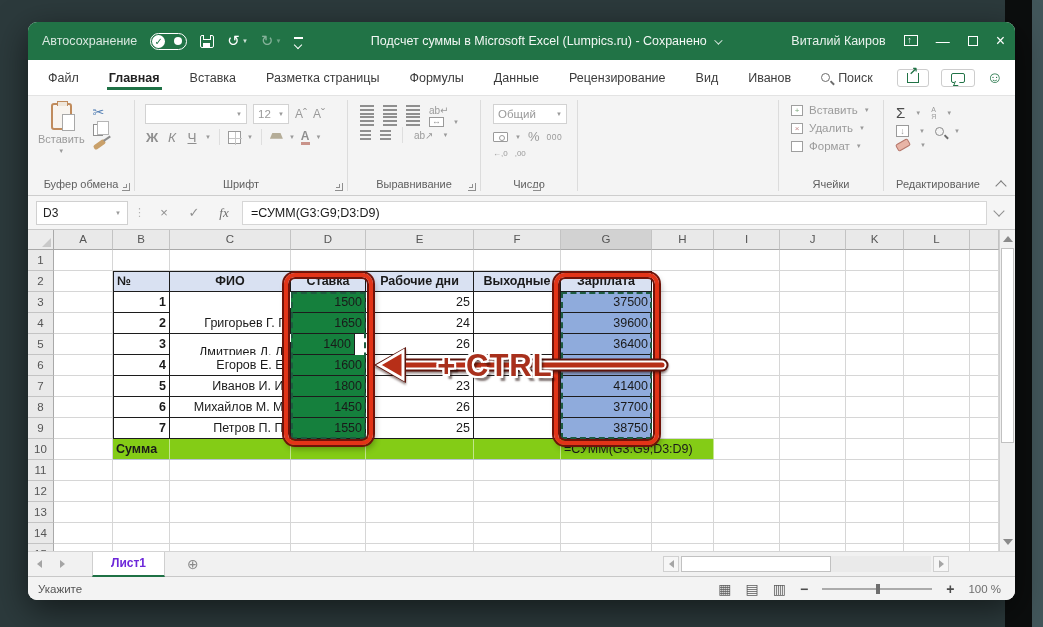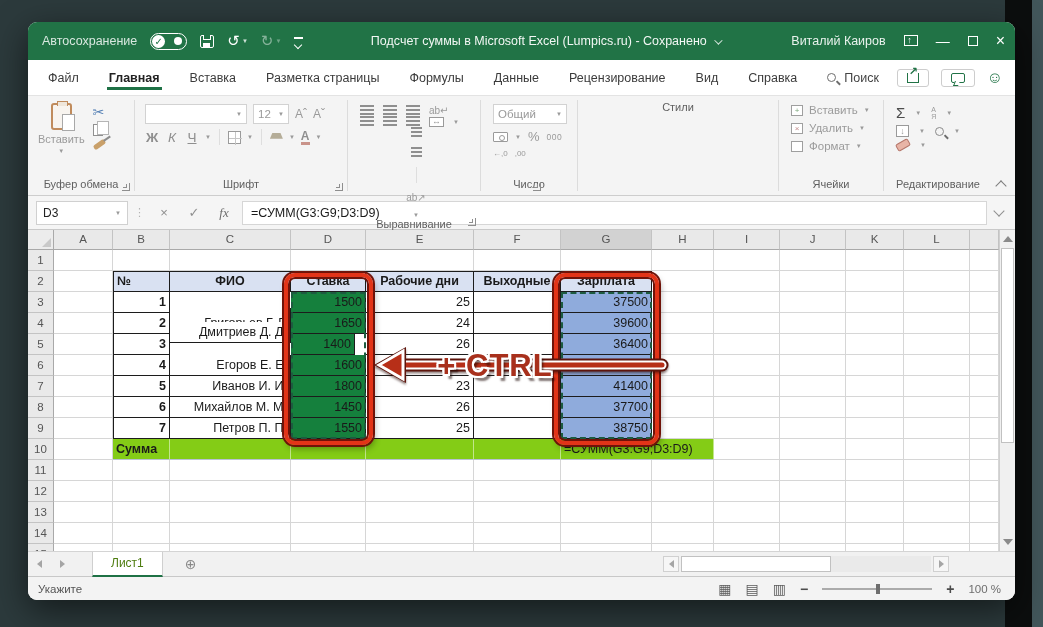--- a/index.html
+++ b/index.html
@@ -152,21 +152,21 @@
   .vscroll { position:absolute; left:971px; top:0; width:16px; height:321px; background:#f0f0f0; border-left:1px solid #cfcfcf; z-index:5; }
   .varr { position:absolute; left:3px; width:0; height:0; border-left:5px solid transparent; border-right:5px solid transparent; }
   .varr.up { top:6px; border-bottom:6px solid #8a8a8a; }
   .varr.dn { bottom:6px; border-top:6px solid #8a8a8a; }
   .vthumb { position:absolute; left:1px; top:18px; width:13px; height:195px; background:#fff; border:1px solid #c1c1c1; }
   
   .sheetbar { height:25px; background:#f1f1f1; border-top:1px solid #d4d4d4; display:flex; align-items:center; flex:0 0 auto; position:relative; font-size:12px; }
   .snav { padding:0 9px; display:inline-flex; align-items:center; }
   .tri-l { width:0; height:0; border-top:4px solid transparent; border-bottom:4px solid transparent; border-right:5px solid #a5a5a5; display:inline-block; }
   .tri-r { width:0; height:0; border-top:4px solid transparent; border-bottom:4px solid transparent; border-left:5px solid #a5a5a5; display:inline-block; }
-  .sheettab { background:#fff; border-left:1px solid #cfcfcf; border-right:1px solid #cfcfcf; border-bottom:2px solid #1e7145; height:25px; line-height:23px; padding:0 18px; font-weight:normal; color:#4d7c0f; margin-left:18px; }
+  .sheettab { background:#fff; border-left:1px solid #cfcfcf; border-right:1px solid #cfcfcf; border-bottom:2px solid #1e7145; height:25px; line-height:23px; padding:0 18px; font-weight:bold; color:#6d28d9; margin-left:18px; }
   .addsheet { color:#8a8a8a; font-size:14px; margin-left:22px; }
   .hscroll { position:absolute; right:66px; top:4px; display:flex; align-items:center; gap:2px; }
   .harr { width:16px; height:16px; background:#f6f6f6; border:1px solid #d0d0d0; display:inline-flex; align-items:center; justify-content:center; }
   .htrack { width:250px; height:16px; background:#eaeaea; position:relative; }
   .hthumb { position:absolute; left:0; top:0; width:150px; height:16px; background:#fff; border:1px solid #c1c1c1; display:inline-block; }
   
   .statusbar { flex:1; background:#f3f3f3; border-top:1px solid #c8c8c8; display:flex; align-items:center; font-size:11.5px; color:#555; padding:0 10px; }
   .sb-right { margin-left:auto; display:flex; align-items:center; gap:14px; }
   .vic { font-size:14px; color:#5a5a5a; }
   .zminus,.zplus { font-size:14px; color:#4c4c4c; font-weight:bold; }
@@ -209,21 +209,21 @@
   <div class="tabrow">
     <div class="tabs" id="tabs">
         <span class="tab">Файл</span>
         <span class="tab active">Главная</span>
         <span class="tab">Вставка</span>
         <span class="tab">Разметка страницы</span>
         <span class="tab">Формулы</span>
         <span class="tab">Данные</span>
         <span class="tab">Рецензирование</span>
         <span class="tab">Вид</span>
-        <span class="tab">Справка</span>
+        <span class="tab">Иванов</span>
       </div>
     <div class="srch">
       <span class="mag"></span>
       <span>Поиск</span>
     </div>
     <div class="tr-icons">
       <span class="obox">
           <span class="sharearr"></span>
         </span>
       <span class="obox">
@@ -292,21 +292,21 @@
           <span class="bars"></span>
           <span class="ticon">ab↵</span>
         </div>
         <div class="arow" style="padding-top:0;">
           <span class="bars"></span>
           <span class="bars"></span>
           <span class="bars"></span>
           <span class="mergeic"></span>
             <span class="dd">▼</span>
         </div>
-        <div class="arow" style="padding-top:0;flex-direction:column;">
+        <div class="arow" style="padding-top:0;">
           <span class="bars" style="width:11px;"></span>
           <span class="bars" style="width:11px;"></span>
           <span class="mini-div"></span>
           <span class="ticon">ab↗</span>
             <span class="dd">▼</span>
         </div>
       </div>
       <div class="rg-label"><span>Выравнивание</span><span class="launcher"></span></div>
     </div>
     <div class="vdiv"></div>
@@ -328,21 +328,20 @@
         <div class="nrow">
           <span class="decic">←,0</span>
           <span class="decic">,00</span>
         </div>
       </div>
       <div class="rg-label"><span>Число</span><span class="launcher"></span></div>
     </div>
     <div class="vdiv"></div>
 
     <div class="rgroup g-styles">
-      <div class="rg-label"><span>Стили</span></div>
     </div>
     <div class="vdiv"></div>
 
     <div class="rgroup g-cells">
       <div class="rg-body" id="cells-btns">
           <div class="stylbtn">
             <span class="cellic add">+</span>
             <span>Вставить</span>
             <span class="dd">▼</span>
           </div>
@@ -471,21 +470,21 @@
       <div class="c tb ar sel-blue" style="left: 533px; top: 83px; width: 91px; height: 21px;">39600</div>
       <div class="c " style="left: 624px; top: 83px; width: 62px; height: 21px;"></div>
       <div class="c " style="left: 686px; top: 83px; width: 66px; height: 21px;"></div>
       <div class="c " style="left: 752px; top: 83px; width: 66px; height: 21px;"></div>
       <div class="c " style="left: 818px; top: 83px; width: 58px; height: 21px;"></div>
       <div class="c " style="left: 876px; top: 83px; width: 66px; height: 21px;"></div>
       <div class="c " style="left: 942px; top: 83px; width: 29px; height: 21px;"></div>
       <div class="c rh" style="left: 0px; top: 104px; width: 26px; height: 21px;">5</div>
       <div class="c " style="left: 26px; top: 104px; width: 59px; height: 21px;"></div>
       <div class="c tb tb-l ar b" style="left: 85px; top: 104px; width: 57px; height: 21px;">3</div>
-      <div class="c tb ar" style="left: 142px; top: 92px; width: 121px; height: 21px;">Дмитриев Д. Д.</div>
+      <div class="c tb ar" style="left: 142px; top: 112px; width: 121px; height: 21px;">Дмитриев Д. Д.</div>
       <div class="c tb ar copy-src" style="left: 263px; top: 104px; width: 64px; height: 21px;">1400</div>
       <div class="c tb ar" style="left: 338px; top: 104px; width: 108px; height: 21px;">26</div>
       <div class="c tb" style="left: 446px; top: 104px; width: 87px; height: 21px;"></div>
       <div class="c tb ar sel-blue" style="left: 533px; top: 104px; width: 91px; height: 21px;">36400</div>
       <div class="c " style="left: 624px; top: 104px; width: 62px; height: 21px;"></div>
       <div class="c " style="left: 686px; top: 104px; width: 66px; height: 21px;"></div>
       <div class="c " style="left: 752px; top: 104px; width: 66px; height: 21px;"></div>
       <div class="c " style="left: 818px; top: 104px; width: 58px; height: 21px;"></div>
       <div class="c " style="left: 876px; top: 104px; width: 66px; height: 21px;"></div>
       <div class="c " style="left: 942px; top: 104px; width: 29px; height: 21px;"></div>

